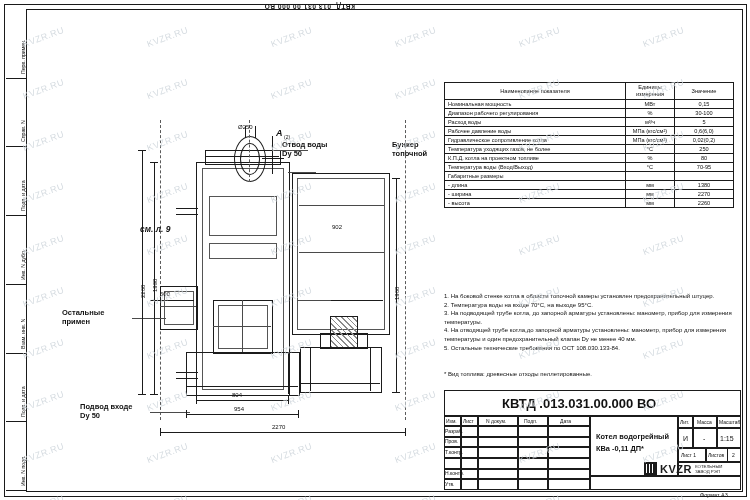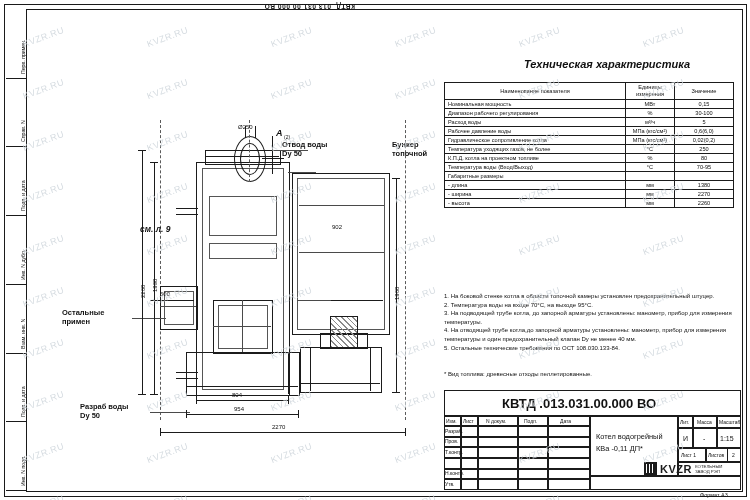--- a/index.html
+++ b/index.html
@@ -68,21 +68,21 @@
   
   .notes{position:absolute;left:444px;top:292px;width:292px;font-size:6px;line-height:8.6px;color:#111;}
   .notes div{white-space:normal;}
   .note-star{position:absolute;left:444px;top:371px;font-size:6px;color:#111;}
 
   
   .stamp{position:absolute;left:444px;top:390px;width:297px;height:100px;}
   .sb{position:absolute;border:1px solid #1b1b1b;box-sizing:border-box;}
   .stxt{position:absolute;font-size:5px;color:#111;white-space:nowrap;}
   .desig{position:absolute;font-size:13px;font-weight:bold;color:#111;white-space:nowrap;}
-  .prodname{position:absolute;font-size:8px;font-weight:normal;color:#111;white-space:nowrap;}
+  .prodname{position:absolute;font-size:8px;font-weight:bold;color:#111;white-space:nowrap;}
 
   .logo-box{position:absolute;display:flex;align-items:center;gap:3px;}
   .logo-sq{width:13px;height:13px;background:#1b1b1b;position:relative;}
   .logo-sq:before{content:"";position:absolute;left:2px;top:2px;width:9px;height:9px;
      background-image:repeating-linear-gradient(90deg,#fff 0 1px,transparent 1px 3px);}
   .logo-txt{font-size:11px;font-weight:bold;letter-spacing:.5px;color:#1b1b1b;}
   .logo-sub{font-size:4.4px;line-height:5px;color:#1b1b1b;}
 
   .topcode{position:absolute;font-size:6.5px;font-weight:bold;letter-spacing:.6px;}
 </style>
@@ -234,26 +234,25 @@
     </div>
     <div class="label two" style="left:392px;top:140px;">
       <span>Бункер</span><br>
       <span>топочной</span>
     </div>
     <div class="label two" style="left:62px;top:308px;">
       <span>Остальные</span><br>
       <span>примен</span>
     </div>
     <div class="label two" style="left:80px;top:402px;">
-      <span>Разраб воды</span><br>
+      <span>Подвод входе</span><br>
       <span>Dy 50</span>
     </div>
   </div>
 
-  <div class="title-tc" style="left:524px;top:58px;">Техническая характеристика</div>
   <table id="spec">
     <thead>
       <tr>
         <th>Наименование показателя</th>
         <th>
           <span>Единицы</span><br>
           <span>измерения</span>
         </th>
         <th>Значение</th>
       </tr>

